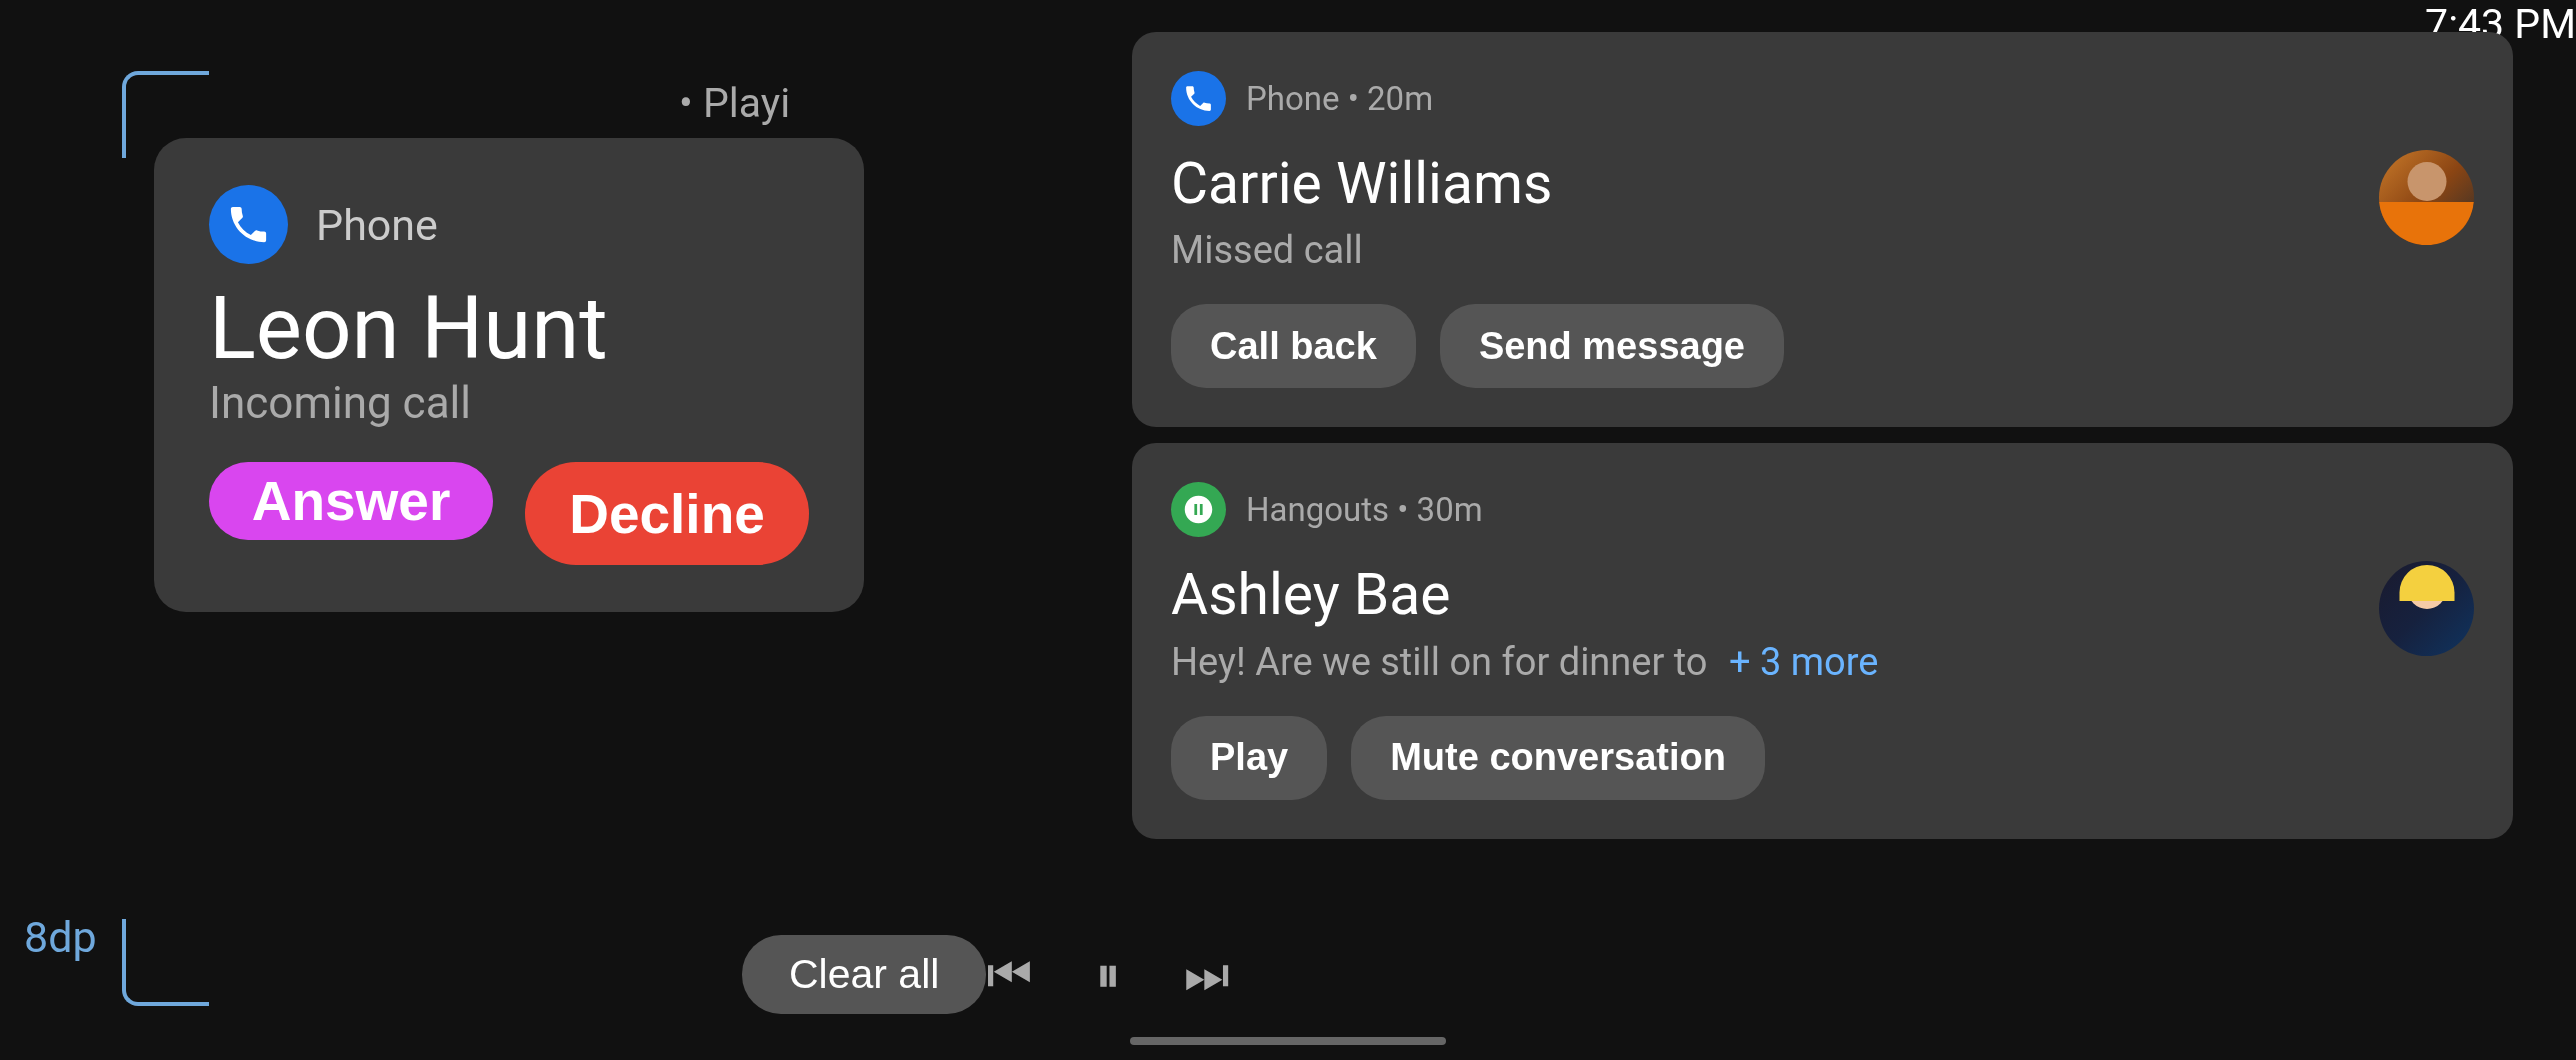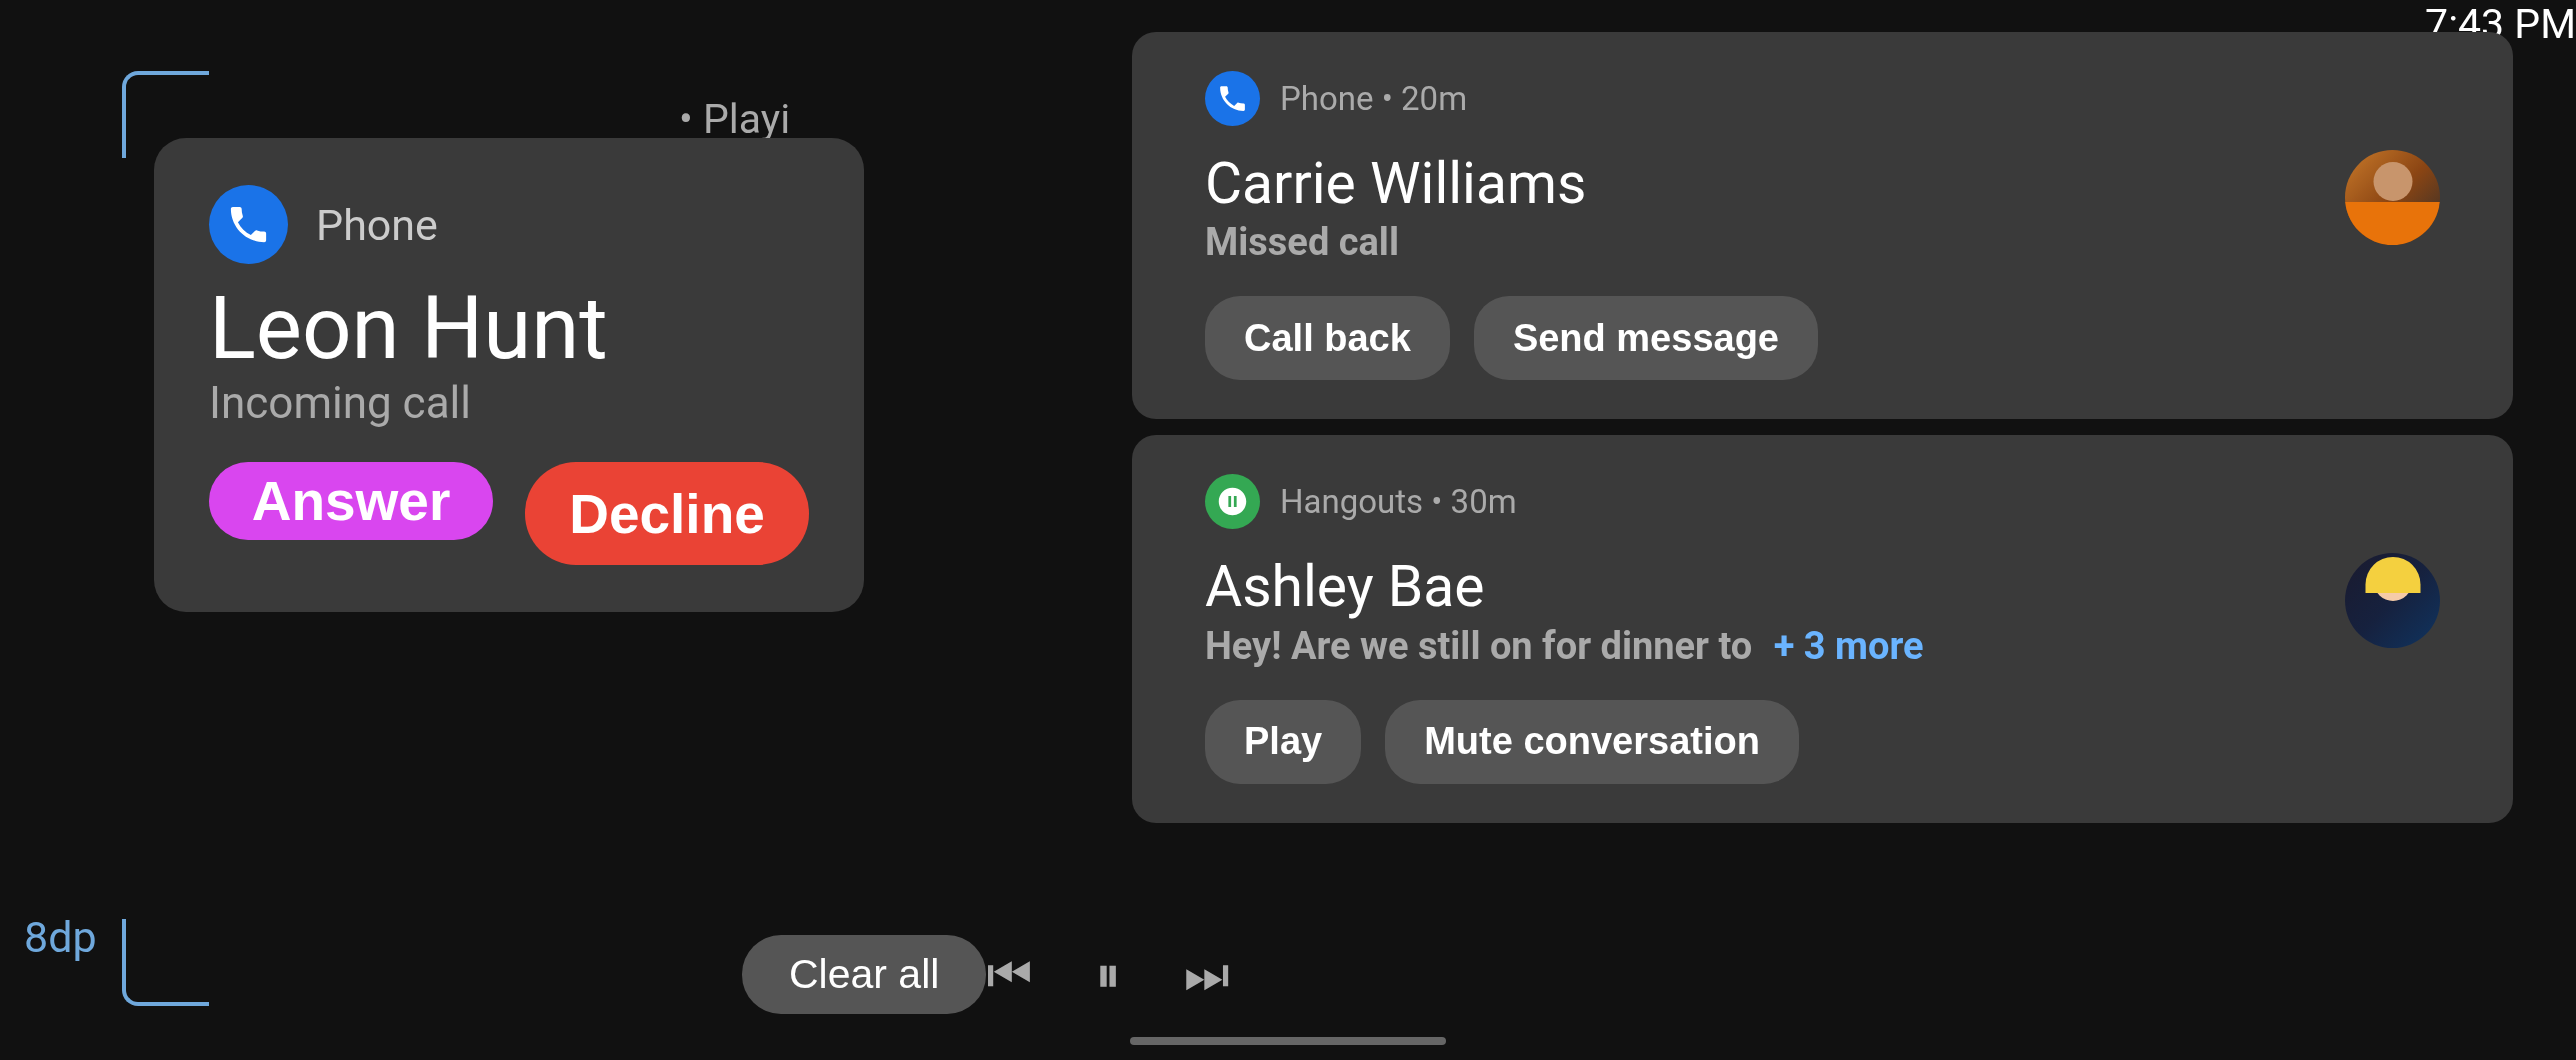--- a/index.html
+++ b/index.html
@@ -166,21 +166,21 @@
       position: absolute;
       top: 32px;
       right: 63px;
       width: 1381px;
     }
 
     
     .notif-card {
       background: #3a3a3a;
       border-radius: 24px;
-      padding: 39px 73px;
+      padding: 39px 39px;
       margin-bottom: 16px;
     }
 
     .notif-header {
       display: flex;
       align-items: center;
       gap: 20px;
       margin-bottom: 24px;
     }
 
@@ -227,22 +227,22 @@
     .notif-sender {
       color: #fff;
       font-size: 57px;
       font-weight: 400;
       line-height: 1.2;
     }
 
     .notif-message {
       color: #aaa;
       font-size: 38px;
-      font-weight: 700;
-      margin-top: 2px;
+      font-weight: 400;
+      margin-top: 10px;
     }
 
     .notif-more {
       color: #6ab4ff;
       font-size: 38px;
       margin-left: 12px;
     }
 
     .notif-avatar {
       width: 95px;
@@ -379,21 +379,21 @@
       transform: translateX(-50%);
       width: 316px;
       height: 8px;
       background: #666;
       border-radius: 4px;
     }
 
     
     .now-playing-hint {
       position: absolute;
-      top: 95px;
+      top: 79px;
       left: 679px;
       color: #aaa;
       font-size: 41px;
     }
 
     
     .music-thumb {
       position: absolute;
       top: 395px;
       left: 679px;

